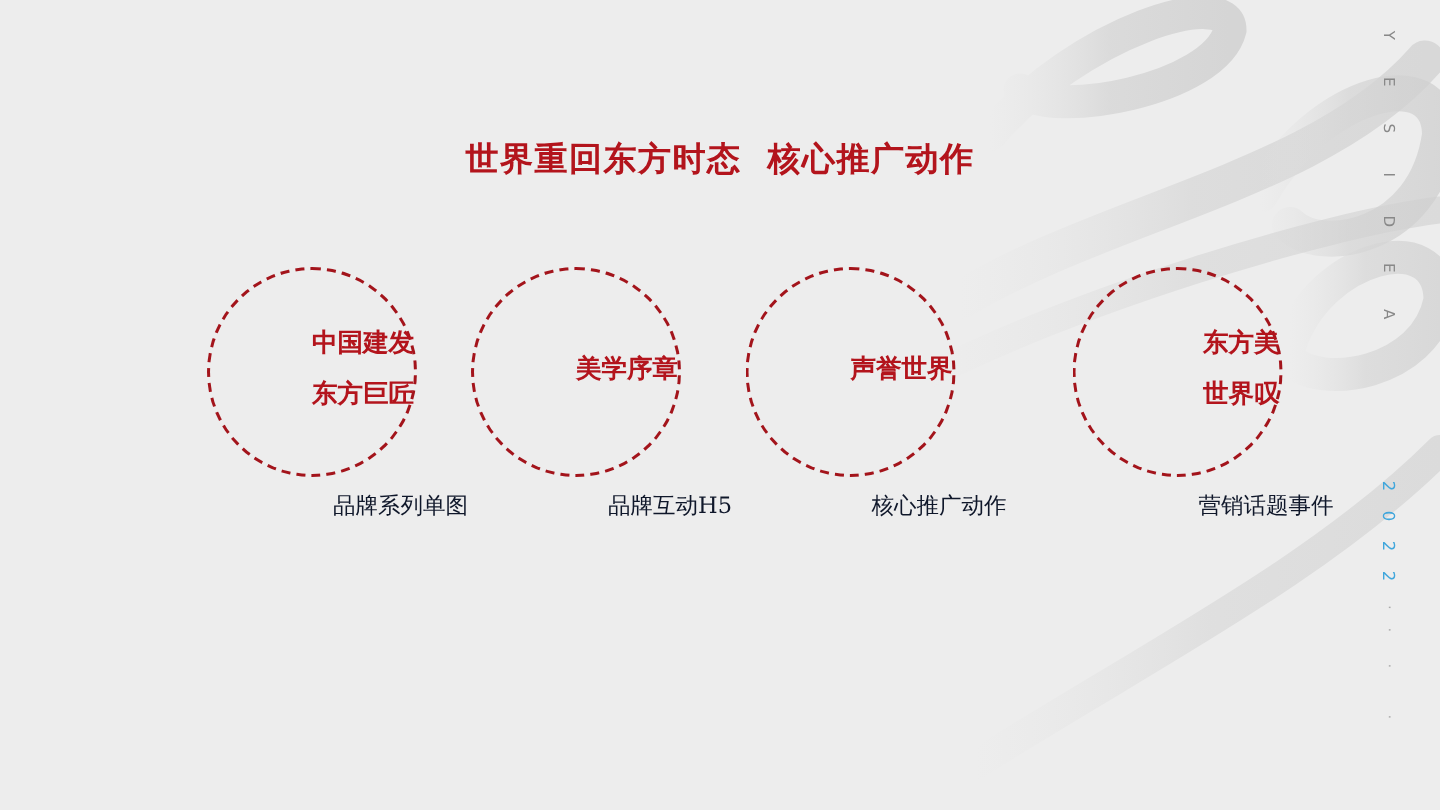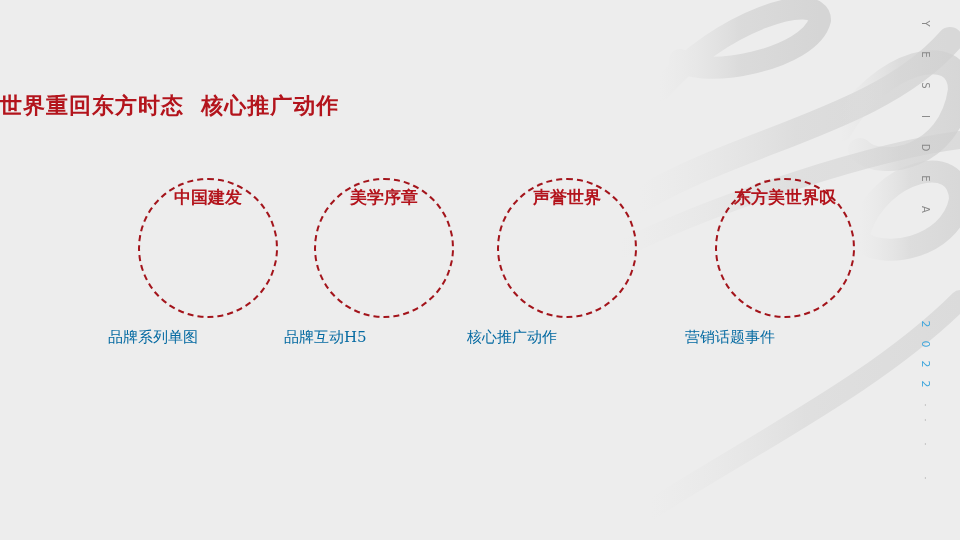--- a/index.html
+++ b/index.html
@@ -1,22 +1,22 @@
 <!DOCTYPE html>
 <html><head>
 <meta charset="utf-8">
 <style>
   html, body { margin:0; padding:0; }
   body { width:960px; height:540px; overflow:hidden; background:#ededed; position:relative; font-family:"DejaVu Serif","Liberation Serif",serif; }
   .bg-swirl { position:absolute; left:0; top:0; width:960px; height:540px; }
-  .title { position:absolute; left:0; width:960px; top:91px; text-align:left; font-size:22px; font-weight:bold; color:#b3141c; letter-spacing:1px; white-space:pre; }
+  .title { position:absolute; left:0; width:960px; top:91px; text-align:center; font-size:22px; font-weight:bold; color:#b3141c; letter-spacing:1px; white-space:pre; }
   .item { position:absolute; top:178px; width:144px; }
-  .circle { width:140px; height:140px; border:2.5px dashed #a3141b; border-radius:50%; box-sizing:border-box; display:flex; flex-direction:row; align-items:flex-start; justify-content:center; }
+  .circle { width:140px; height:140px; border:2.5px dashed #a3141b; border-radius:50%; box-sizing:border-box; display:flex; flex-direction:column; align-items:flex-end; justify-content:center;font-family:Liberation Mono, monospace; }
   .circle span { display:block; color:#b3141c; font-weight:bold; font-size:17px; line-height:34px; }
-  .caption { position:absolute; top:150px; left:-30px; width:204px; text-align:left; font-size:15px; color:#0369a1; }
+  .caption { position:absolute; top:150px; left:-30px; width:204px; text-align:right; font-size:15px; color:#0f172a; }
   .vtext { position:absolute; left:918px; width:14px; text-align:center; font-family:"DejaVu Sans","Liberation Sans",sans-serif; }
   .vtext span { display:block; transform:rotate(90deg); }
   .brand span { font-size:10px; color:#888; height:31px; line-height:31px; }
   .year span { font-size:11px; color:#3fa6dc; height:20px; line-height:20px; }
   .dots span { font-size:9px; color:#aaa; }
 </style>
 </head>
 <body>
 
 <svg class="bg-swirl" viewBox="0 0 960 540">
@@ -35,20 +35,21 @@
     <path d="M860 230 C880 170, 960 150, 960 200 C950 250, 880 260, 860 240" stroke-width="22" opacity="0.7"></path>
     <path d="M650 510 C760 440, 880 380, 960 300" stroke-width="20" opacity="0.6"></path>
   </g>
 </svg>
 
 <div class="title">世界重回东方时态  核心推广动作</div>
 
 <div class="item" style="left:138px;">
   <div class="circle">
     <span>中国建发</span>
+    <span>东方巨匠</span>
   </div>
   <div class="caption">品牌系列单图</div>
 </div>
 
 <div class="item" style="left:314px;">
   <div class="circle">
     <span>美学序章</span>
   </div>
   <div class="caption">品牌互动H5</div>
 </div>

